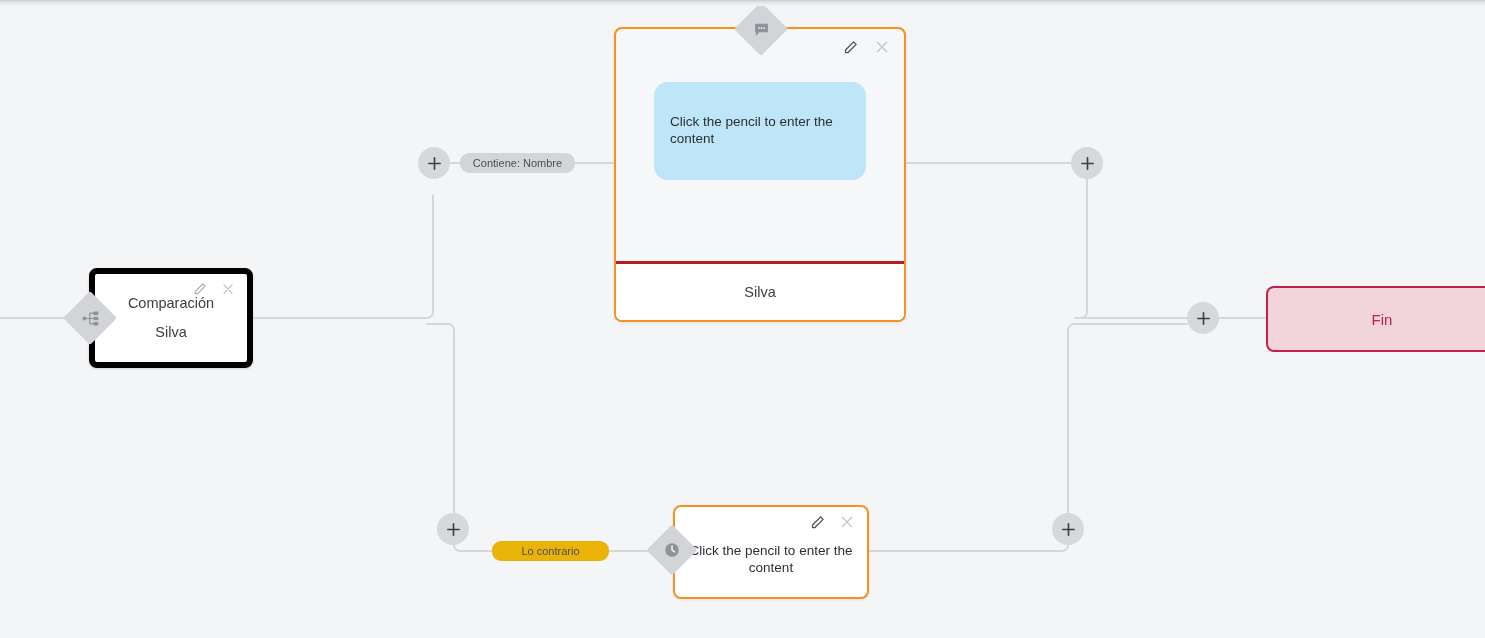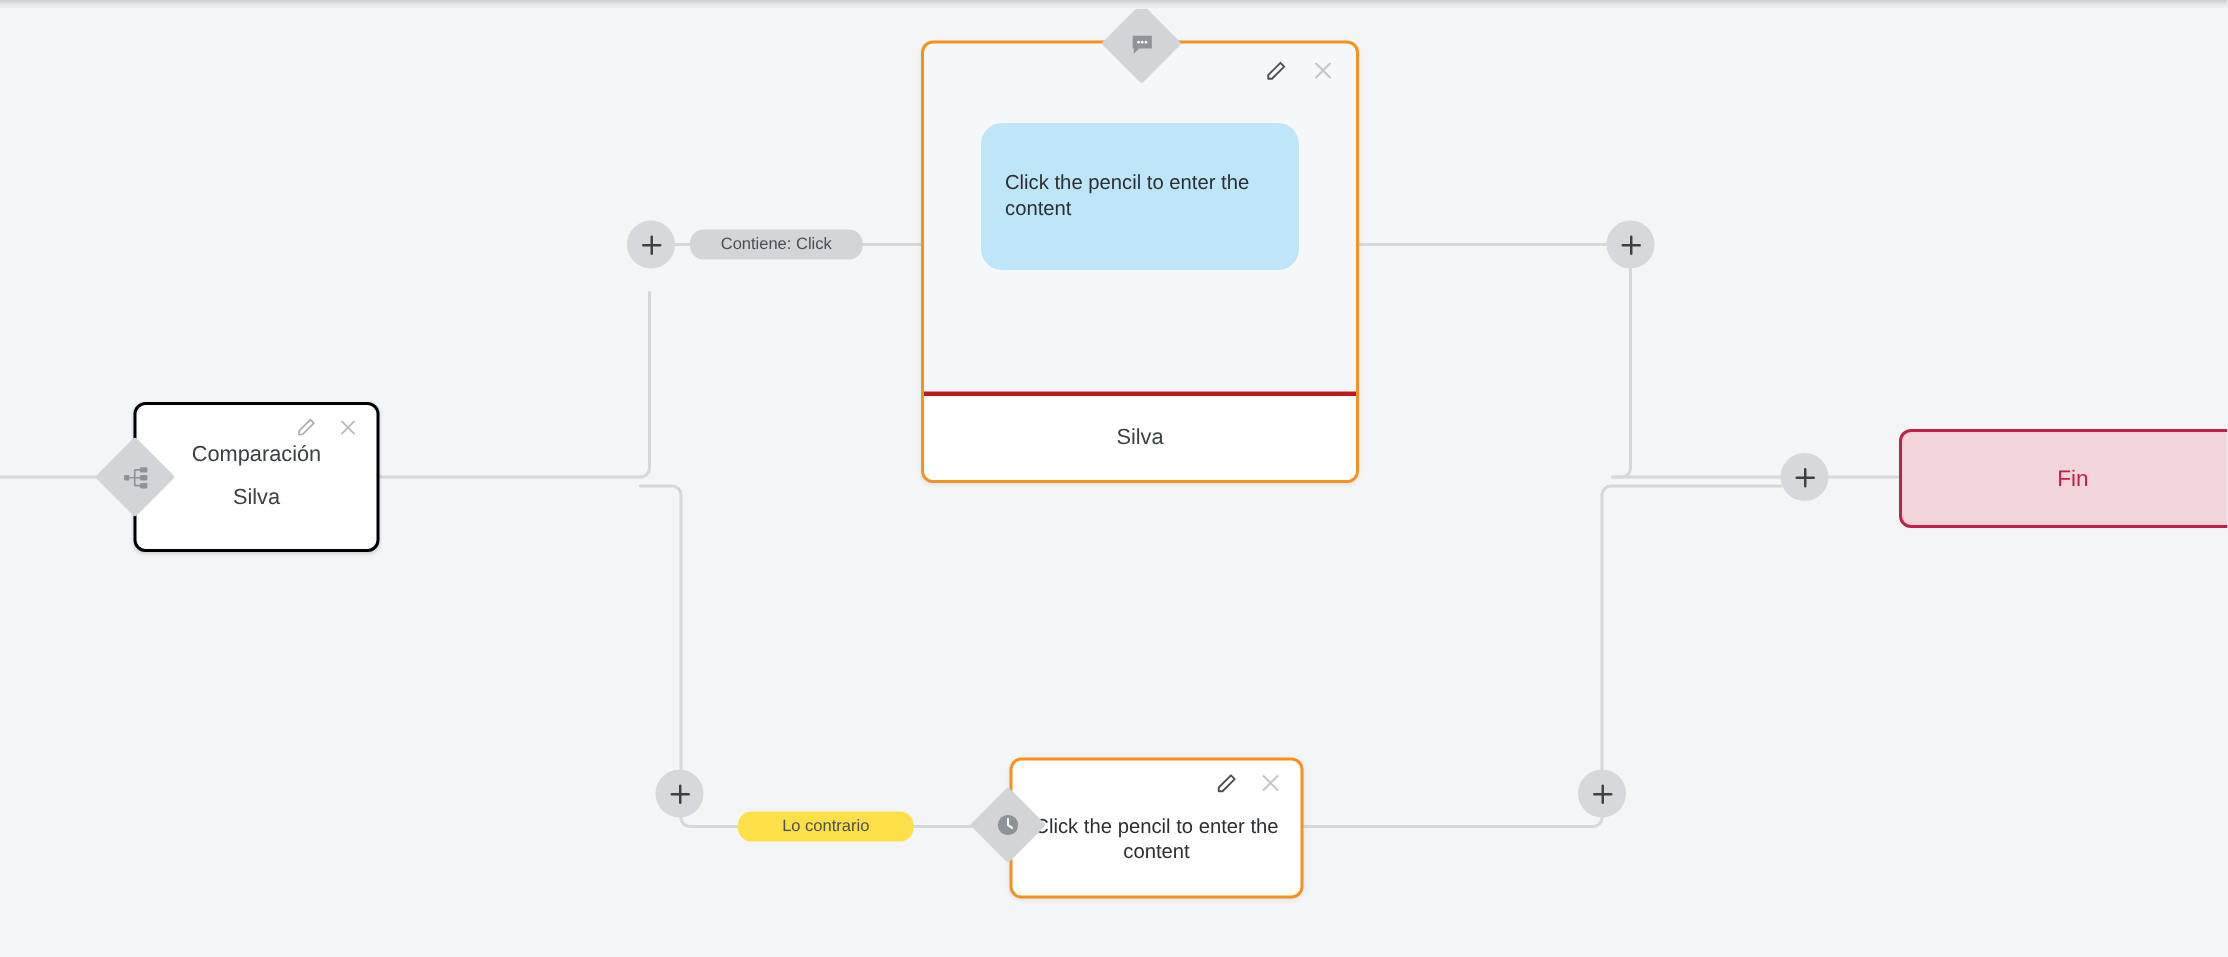--- a/index.html
+++ b/index.html
@@ -39,21 +39,21 @@
   
   .node {
     position: absolute;
     box-sizing: border-box;
     background: #ffffff;
     border-radius: 8px;
     z-index: 10;
     gap: 32px;
   }
   .node-plain {
-    border: 2px solid #000000;
+    border: 6px solid #000000;
     box-shadow: 0 1px 3px rgba(16,24,40,.10), 0 1px 2px rgba(16,24,40,.06);
   }
   .node-orange {
     border: 2px solid #f5921e;
     box-shadow: 0 1px 3px rgba(16,24,40,.08);
   }
   .node-end {
     border: 2px solid #c2204a;
     background: #f2d4db;
     border-radius: 8px;
@@ -234,21 +234,21 @@
     justify-content: center;
     border-radius: 9px;
     font-size: 11px;
     color: #4a4f55;
     white-space: nowrap;
     padding: 0 12px;
     height: 20px;
     box-sizing: border-box;
   }
   .edge-label-grey { background: #d3d5d9; }
-  .edge-label-white { background: #fde047; }
+  .edge-label-white { background: #eab308; }
 </style>
 </head>
 <body>
 
 <div id="canvas">
 
   <div class="top-shadow"></div>
 
   <svg id="edges" viewBox="0 0 1485 638" xmlns="http://www.w3.org/2000/svg">
     <g fill="none" stroke="#d5d7db" stroke-width="2" stroke-linecap="round" stroke-linejoin="round">
@@ -308,21 +308,21 @@
       <div class="cmp-sub">Silva</div>
     </div>
   </div>
 
   <div class="plus-btn" style="left:418px; top:147px;">
     <svg width="17" height="17" viewBox="0 0 24 24" stroke="#3c4043" stroke-width="2.3" stroke-linecap="round" xmlns="http://www.w3.org/2000/svg">
       <path d="M12 4v16M4 12h16"></path>
     </svg>
   </div>
 
-  <div class="edge-label edge-label-grey" style="left:460px; top:153px; width:115px;">Contiene: Click</div>
+  <div class="edge-label edge-label-grey" style="left:460px; top:153px; width:115px;">Contiene: Nombre</div>
 
   <div class="diamond" id="diamond-message">
     <span class="dico">
       <svg width="17" height="17" viewBox="0 0 24 24" xmlns="http://www.w3.org/2000/svg">
         <path d="M3 4h18v12H9l-5 5v-5H3z" fill="#8e9299"></path>
         <circle cx="8.5" cy="10" r="1.2" fill="#ffffff"></circle>
         <circle cx="12" cy="10" r="1.2" fill="#ffffff"></circle>
         <circle cx="15.5" cy="10" r="1.2" fill="#ffffff"></circle>
       </svg>
     </span>

